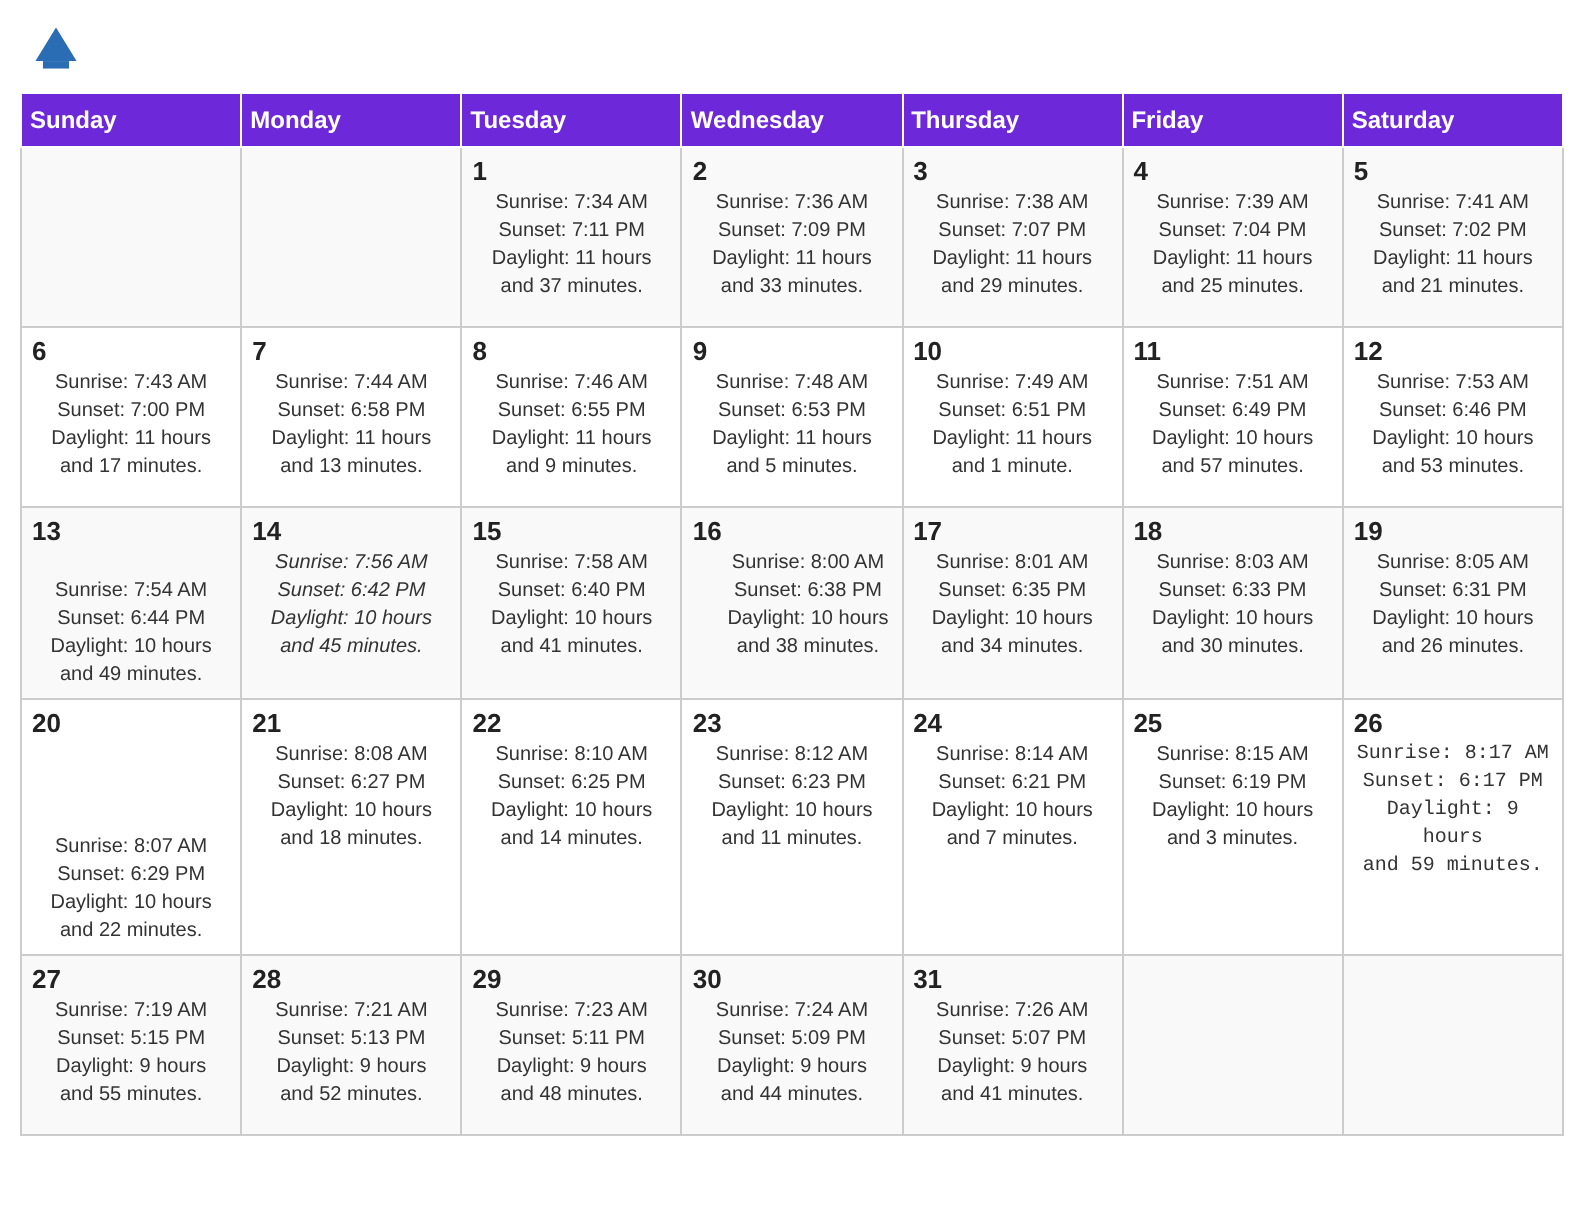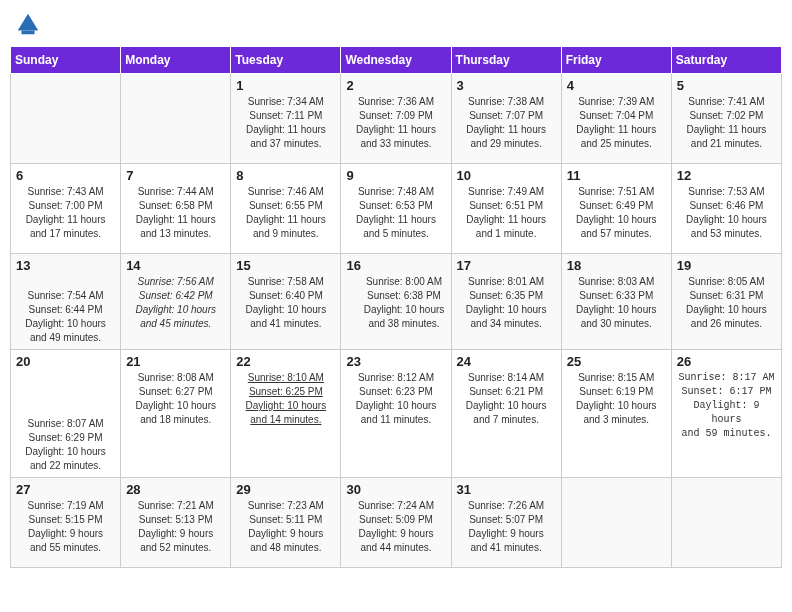--- a/index.html
+++ b/index.html
@@ -286,21 +286,21 @@
         </td>
         <td>
           <span class="day-num">21</span>
           <div class="day-info" style="white-space: pre-line;">Sunrise: 8:08 AM
 Sunset: 6:27 PM
 Daylight: 10 hours
 and 18 minutes.</div>
         </td>
         <td>
           <span class="day-num">22</span>
-          <div class="day-info" style="white-space: pre-line; text-decoration: underline;">Sunrise: 8:10 AM
+          <div class="day-info" style="white-space: pre-line;">Sunrise: 8:10 AM
 Sunset: 6:25 PM
 Daylight: 10 hours
 and 14 minutes.</div>
         </td>
         <td>
           <span class="day-num">23</span>
           <div class="day-info" style="white-space: pre-line;">Sunrise: 8:12 AM
 Sunset: 6:23 PM
 Daylight: 10 hours
 and 11 minutes.</div>

